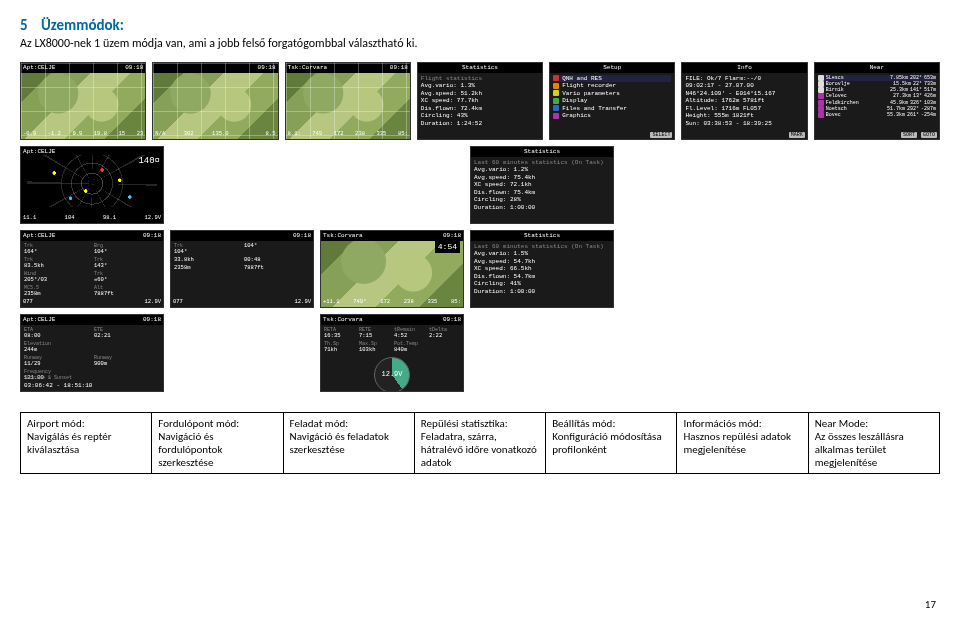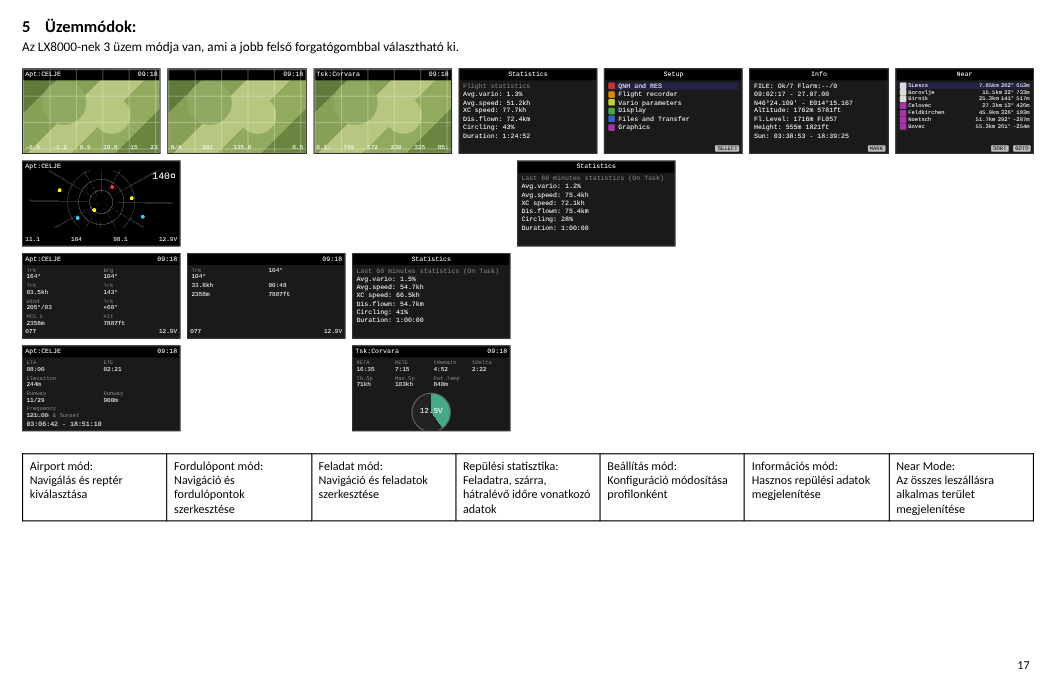--- a/index.html
+++ b/index.html
@@ -6,21 +6,21 @@
     margin: 0;
     padding: 16px 20px;
     font-family: Calibri, Arial, sans-serif;
     font-size: 12px;
     color: #000;
     background: #fff;
     width: 960px;
     box-sizing: border-box;
   }
   .heading {
-    color: #000000;
+    color: #0369a1;
     font-size: 15px;
     font-weight: bold;
     margin-bottom: 2px;
   }
   .heading .num { margin-right: 10px; }
   .subtext {
     font-size: 12px;
     margin-bottom: 12px;
   }
 
@@ -135,21 +135,21 @@
   .grid4 { display:grid; grid-template-columns: 1fr 1fr; gap:1px 4px; font-size:5.5px; }
   .grid4 .lbl{ color:#888; font-size:5px; }
 </style>
 </head>
 <body>
 
 <div class="heading">
   <span class="num">5</span>
   <span>Üzemmódok:</span>
 </div>
-<div class="subtext">Az LX8000-nek 3 üzem módja van, ami a jobb felső forgatógombbal választható ki.</div>
+<div class="subtext">Az LX8000-nek 1 üzem módja van, ami a jobb felső forgatógombbal választható ki.</div>
 
 <div class="row top">
 
   <div class="thumb map-bg gridlines">
     <div class="hdr">
         <span>Apt:CELJE</span>
         <span>09:18</span>
       </div>
     <div class="foot">
       <span>-0.9</span>
@@ -428,20 +428,35 @@
           <div class="lbl"></div>
           <div>7887ft</div>
         </div>
     </div>
     <div class="foot">
         <span>077</span>
         <span>12.9V</span>
       </div>
   </div>
 
+  <div class="thumb map-bg">
+    <div class="hdr">
+        <span>Tsk:Corvara</span>
+        <span>09:18</span>
+      </div>
+    <div style="position:absolute; right:3px; top:10px; background:#000; padding:1px 3px; font-size:8px;">4:54</div>
+    <div class="foot">
+        <span>+11.1</span>
+        <span>749°</span>
+        <span>172</span>
+        <span>238</span>
+        <span>335</span>
+        <span>85:</span>
+      </div>
+  </div>
 
   <div class="thumb">
     <div class="hdr" style="justify-content:center;">
         <span>Statistics</span>
       </div>
     <div class="body">
       <div style="color:#888;">Last 60 minutes statistics (On Task)</div>
       <div class="stat-line">Avg.vario: 1.5%</div>
       <div class="stat-line">Avg.speed: 54.7kh</div>
       <div class="stat-line">XC speed: 66.5kh</div>

